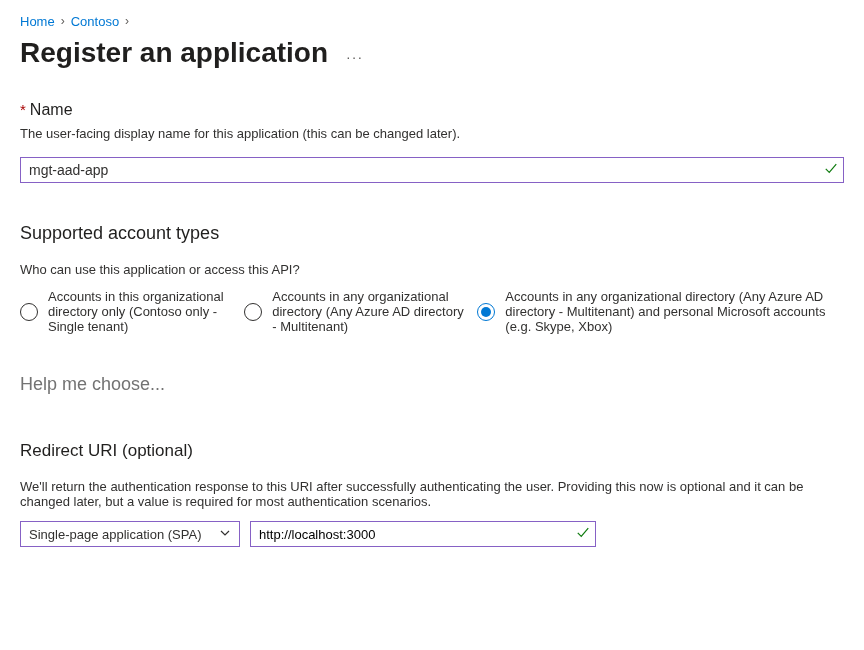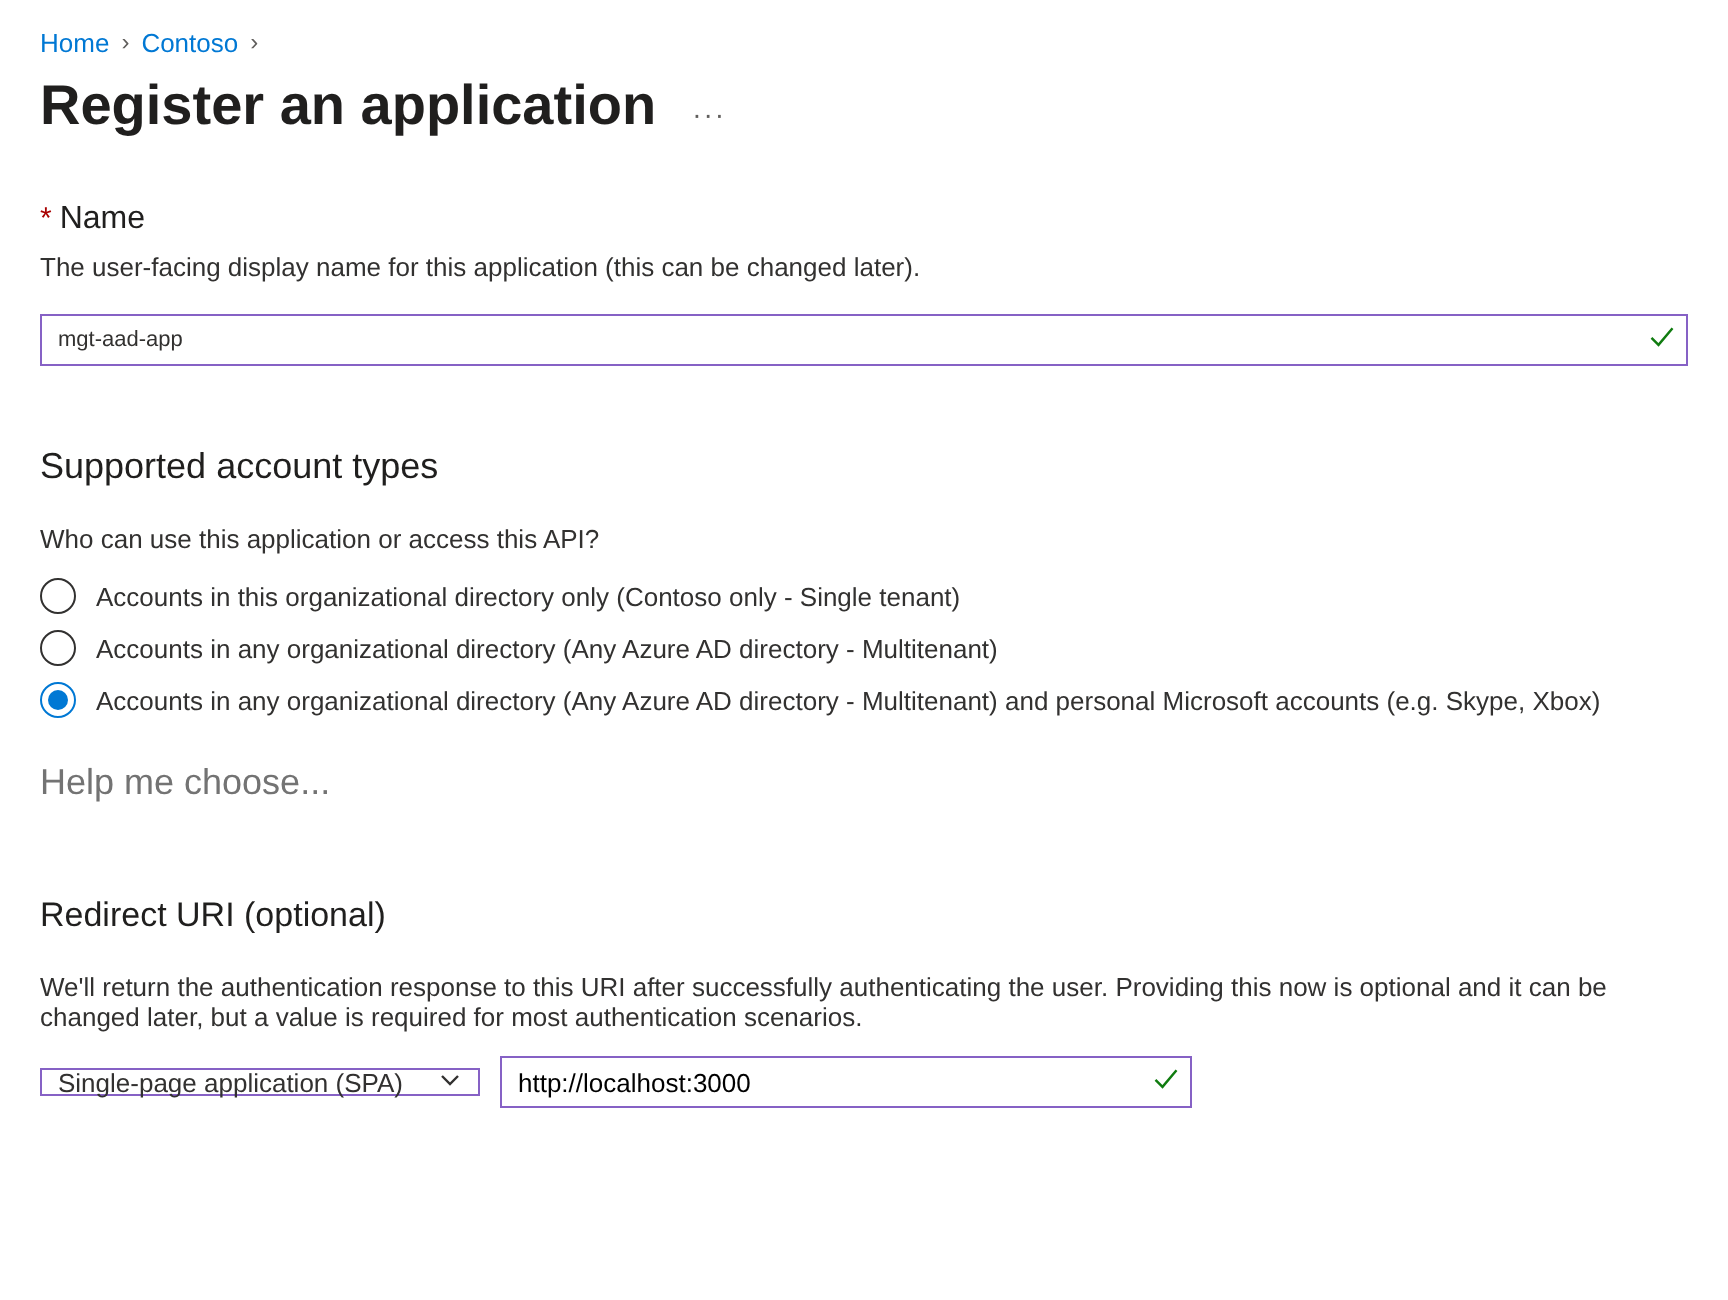--- a/index.html
+++ b/index.html
@@ -53,21 +53,21 @@
       margin-top: 7px;
     }
     .text-input-row {
       position: relative;
       margin-bottom: 40px;
     }
     .text-input {
       width: 100%;
       border: 1px solid #8661c5;
       padding: 5px 30px 5px 8px;
-      font-size: 11px;
+      font-size: 14px;
       font-family: inherit;
       color: #323130;
       outline: none;
       height: 26px;
     }
     .check-icon {
       position: absolute;
       right: 6px;
       top: 50%;
       transform: translateY(-50%);
@@ -78,21 +78,21 @@
       font-size: 18px;
       font-weight: 400;
       color: #201f1e;
       margin-bottom: 18px;
     }
     .question {
       font-size: 13px;
       color: #323130;
       margin-bottom: 12px;
     }
-    .radio-group { display: flex; flex-direction: column; gap: 8px; margin-bottom: 22px; }
+    .radio-group { display: flex; flex-direction: row; gap: 8px; margin-bottom: 40px; }
     .radio-item {
       display: flex;
       align-items: center;
       gap: 10px;
       font-size: 13px;
       cursor: pointer;
       color: #323130;
     }
     .radio-circle {
       width: 18px; height: 18px;
@@ -110,21 +110,21 @@
     .radio-item.selected .radio-dot { display: block; }
     .link { color: #737373; font-size: 18px; cursor: pointer; }
     .redirect-row {
       display: flex;
       gap: 10px;
       align-items: center;
       margin-top: 12px;
     }
     .select-box {
       border: 1px solid #8661c5;
-      height: 14px;
+      height: 26px;
       display: flex;
       align-items: center;
       justify-content: space-between;
       padding: 0 8px;
       font-size: 13px;
       cursor: pointer;
       width: 220px;
       background: #fff;
     }
     .select-chev {

